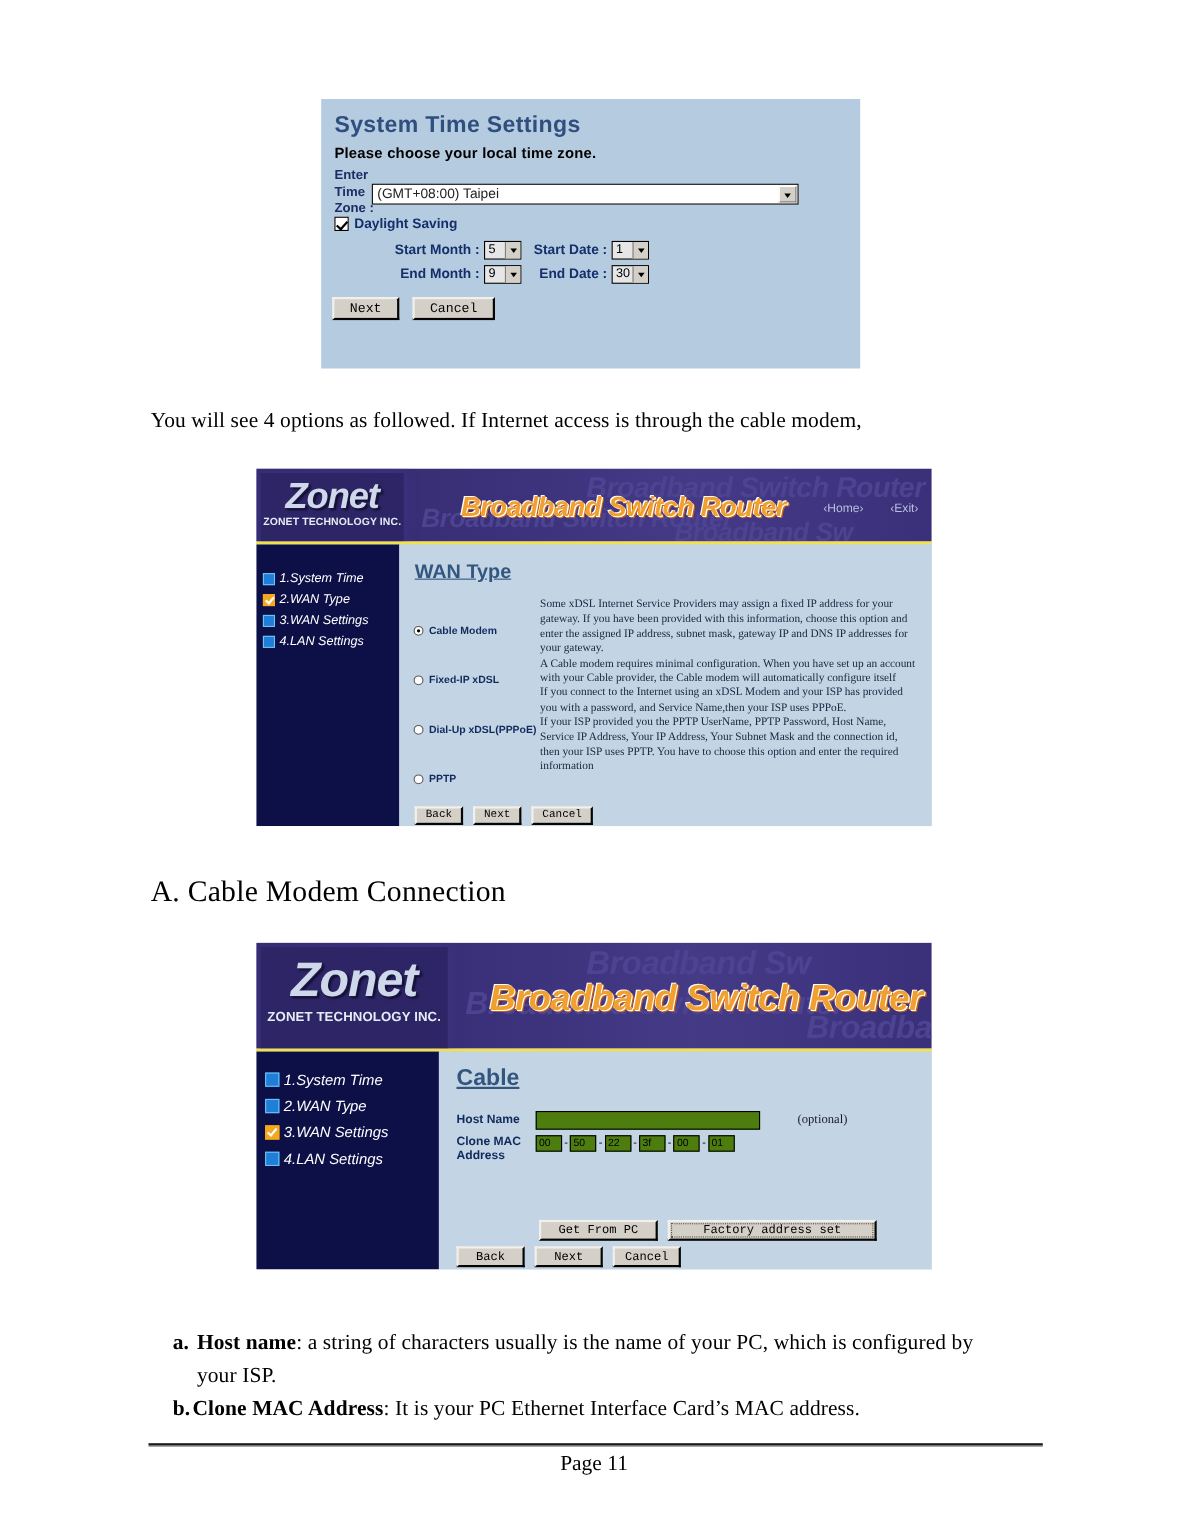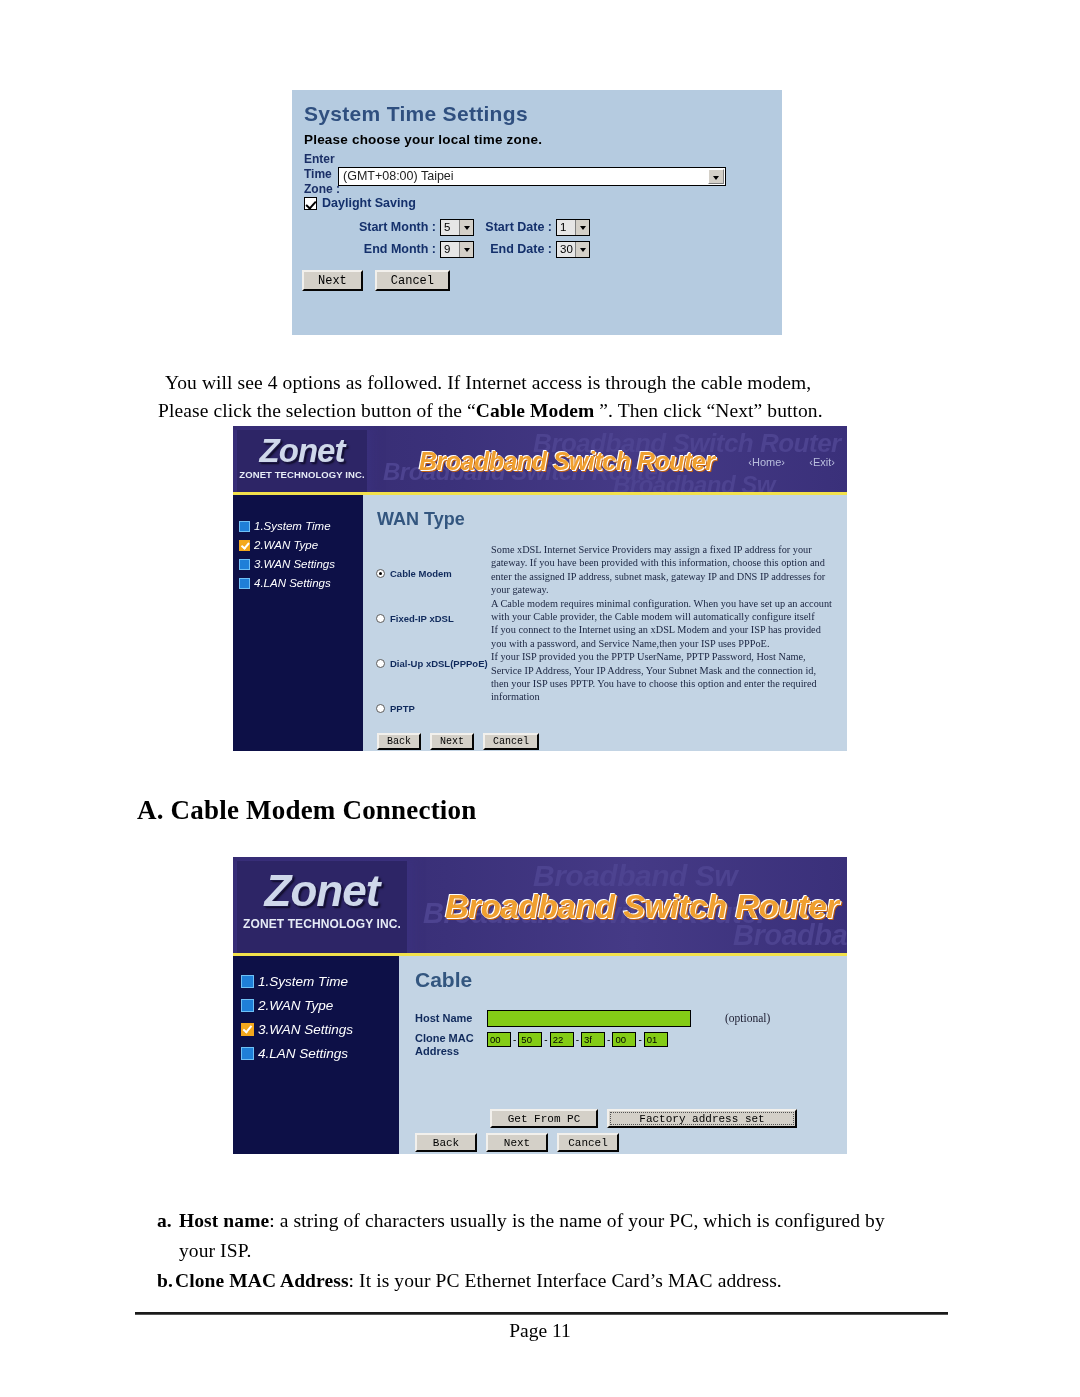--- a/index.html
+++ b/index.html
@@ -257,21 +257,21 @@
     border: solid #fff; border-width: 0 2px 2px 0;
     transform: rotate(40deg);
   }
   .rt-main {
     flex: 1;
     background: #c3d4e4;
     position: relative;
     box-sizing: border-box;
   }
   .rt-main .pagetitle {
-    font-weight: bold; color: #33567f;
+    font-weight: bold; color: #33567f; text-decoration: underline;
   }
   .radio {
     flex: none;
     border-radius: 50%;
     background: #fff;
     border: 1px solid #5b5b5b;
     box-sizing: border-box;
     position: relative;
   }
   .radio.on::after {
@@ -287,21 +287,21 @@
     display: flex; align-items: center; gap: 5px;
     font-weight: bold; color: #102a5c;
     white-space: nowrap;
   }
   .desc {
     font-family: "Liberation Serif", serif;
     color: #1a2440;
   }
   .desc p { margin: 0; }
   .txtin {
-    background: #84cc16; border: 1px solid #000;
+    background: #4d7c0f; border: 1px solid #000;
     box-sizing: border-box;
     font-family: "Liberation Sans", sans-serif;
     color: #000;
   }
 
   
   #shot-wantype { left: 233px; top: 426px; width: 614px; height: 325px; }
   #shot-wantype .rt-header { height: 66px; }
   #shot-wantype .logo-box { width: 130px; height: 58px; padding-top: 4px; }
   #shot-wantype .logo-z { font-size: 33px; }
@@ -416,22 +416,21 @@
         </span>
       </div>
     </div>
 
     <div class="btnrow">
       <span class="win-btn">Next</span>
       <span class="win-btn">Cancel</span>
     </div>
   </div>
 
-  <div class="para" style="left:137px; top:368px; width:820px;margin-left:28px;">You will see 4 options as followed. If Internet access is through the cable modem,</div>
-  <div class="para" style="left:158px; top:396px; width:810px;"><span>Please click the selection button of the “</span><span class="b">Cable Modem</span><span> ”. Then click “Next” button.</span></div>
+  <div class="para" style="left:137px; top:368px; width:820px;">You will see 4 options as followed. If Internet access is through the cable modem,</div>
 
   <div class="shot router" id="shot-wantype">
     <div class="rt-header">
       <div class="ghost g1">Broadband Switch Router</div>
       <div class="ghost g2">Broadband Switch Router</div>
       <div class="ghost g3">Broadband Sw</div>
       <div class="logo-box">
         <div class="logo-z">Zonet</div>
         <div class="logo-sub">ZONET TECHNOLOGY INC.</div>
       </div>
@@ -490,21 +489,21 @@
 
         <div class="btnrow">
           <span class="win-btn">Back</span>
           <span class="win-btn">Next</span>
           <span class="win-btn">Cancel</span>
         </div>
       </div>
     </div>
   </div>
 
-  <h2 class="section-head" style="left:137px; top:795px;font-weight:bold;">A. Cable Modem Connection</h2>
+  <h2 class="section-head" style="left:137px; top:795px;">A. Cable Modem Connection</h2>
 
   <div class="shot router" id="shot-cable">
     <div class="rt-header">
       <div class="ghost g1">Broadband Sw</div>
       <div class="ghost g2">Broadband Switch Router</div>
       <div class="ghost g3">Broadband Sw</div>
       <div class="logo-box">
         <div class="logo-z">Zonet</div>
         <div class="logo-sub">ZONET TECHNOLOGY INC.</div>
       </div>

